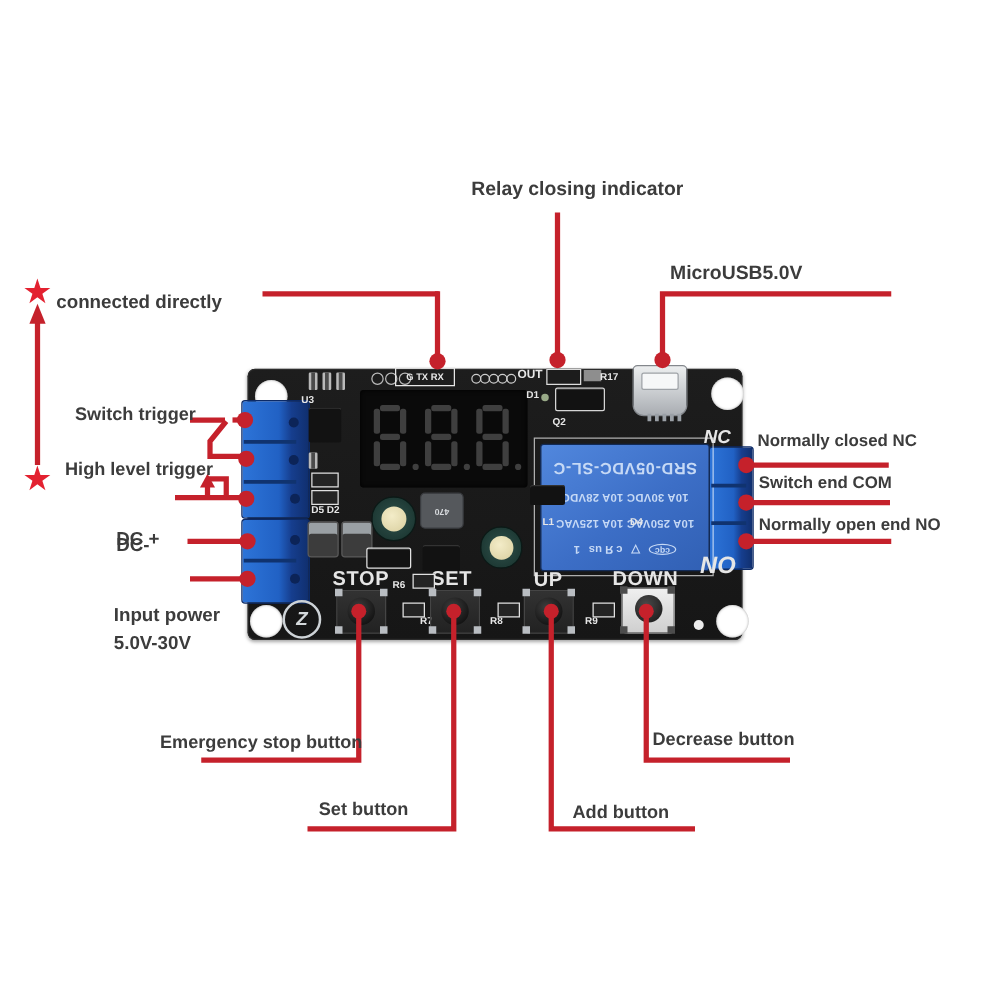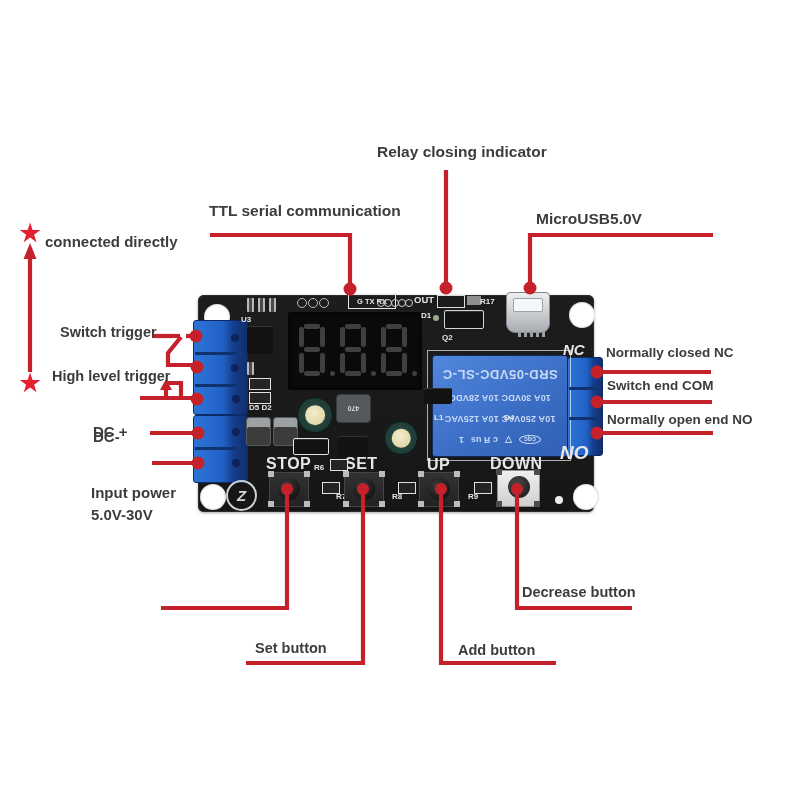--- a/index.html
+++ b/index.html
@@ -172,21 +172,21 @@
         <div class="sg sv sb"></div>
         <div class="sg sv se"></div>
         <div class="sg sv sc"></div>
       <div class="dp"></div>
     </div>
   </div>
 
   <div class="comp" style="left:297px;top:298px;width:8px;height:8px;border:1px solid #bbb;border-radius:50%;"></div>
   <div class="comp" style="left:308px;top:298px;width:8px;height:8px;border:1px solid #bbb;border-radius:50%;"></div>
   <div class="comp" style="left:319px;top:298px;width:8px;height:8px;border:1px solid #bbb;border-radius:50%;"></div>
-  <div class="silk silk-box" style="left:348px;top:294px;width:46px;height:13px;font-size:7.5px;">G TX RX</div>
+  <div class="silk silk-box" style="left:316px;top:294px;width:46px;height:13px;font-size:7.5px;">G TX RX</div>
   <div class="comp" style="left:377px;top:299px;width:6px;height:6px;border:1px solid #ccc;border-radius:50%;"></div>
   <div class="comp" style="left:384px;top:299px;width:6px;height:6px;border:1px solid #ccc;border-radius:50%;"></div>
   <div class="comp" style="left:391px;top:299px;width:6px;height:6px;border:1px solid #ccc;border-radius:50%;"></div>
   <div class="comp" style="left:398px;top:299px;width:6px;height:6px;border:1px solid #ccc;border-radius:50%;"></div>
   <div class="comp" style="left:405px;top:299px;width:6px;height:6px;border:1px solid #ccc;border-radius:50%;"></div>
   <div class="silk" style="left:414px;top:294px;font-size:9.5px;">OUT</div>
   <div class="comp bracket" style="left:437px;top:295px;width:26px;height:11px;"></div>
   <div class="comp" style="left:467px;top:296px;width:14px;height:9px;background:#8e8e8e;"></div>
   <div class="silk" style="left:480px;top:297px;font-size:8px;">R17</div>
 
@@ -292,33 +292,33 @@
       <circle cx="363" cy="489" r="6"></circle>
       <circle cx="441" cy="489" r="6"></circle>
       <circle cx="517" cy="489" r="6"></circle>
       <polygon points="30,243 23.5,259 36.5,259"></polygon>
       <polygon points="166,379 160,390 172,390"></polygon>
     </g>
     <text x="30" y="242" font-size="27" text-anchor="middle" fill="#e32130" font-family="DejaVu Sans">★</text>
     <text x="30" y="392" font-size="27" text-anchor="middle" fill="#e32130" font-family="DejaVu Sans">★</text>
   </svg>
 
-  <div class="lbl" style="left:209px;top:202px;font-size:15.5px;">TTL serial communication</div>
   <div class="lbl" style="left:377px;top:143px;font-size:15.5px;">Relay closing indicator</div>
   <div class="lbl" style="left:536px;top:210px;font-size:15.5px;">MicroUSB5.0V</div>
 
   <div class="lbl" style="left:45px;top:233px;font-size:15px;">connected directly</div>
   <div class="lbl" style="left:60px;top:324px;font-size:14.5px;">Switch trigger</div>
   <div class="lbl" style="left:52px;top:368px;font-size:14.5px;">High level trigger</div>
   <div class="lbl" style="left:93px;top:423px;font-size:15px;">DC +</div>
   <div class="lbl" style="left:93px;top:428px;font-size:15px;">DC-</div>
   <div class="lbl" style="left:91px;top:484px;font-size:15px;">Input power</div>
   <div class="lbl" style="left:91px;top:506px;font-size:15px;">5.0V-30V</div>
 
   <div class="lbl" style="left:606px;top:345px;font-size:13.5px;">Normally closed NC</div>
   <div class="lbl" style="left:607px;top:378px;font-size:13.5px;">Switch end COM</div>
   <div class="lbl" style="left:607px;top:412px;font-size:13.5px;">Normally open end NO</div>
 
+  <div class="lbl" style="left:128px;top:586px;font-size:14.5px;">Emergency stop button</div>
   <div class="lbl" style="left:255px;top:640px;font-size:14.5px;">Set button</div>
   <div class="lbl" style="left:458px;top:642px;font-size:14.5px;">Add button</div>
   <div class="lbl" style="left:522px;top:584px;font-size:14.5px;">Decrease button</div>
 
 </div>
 
 </body></html>

